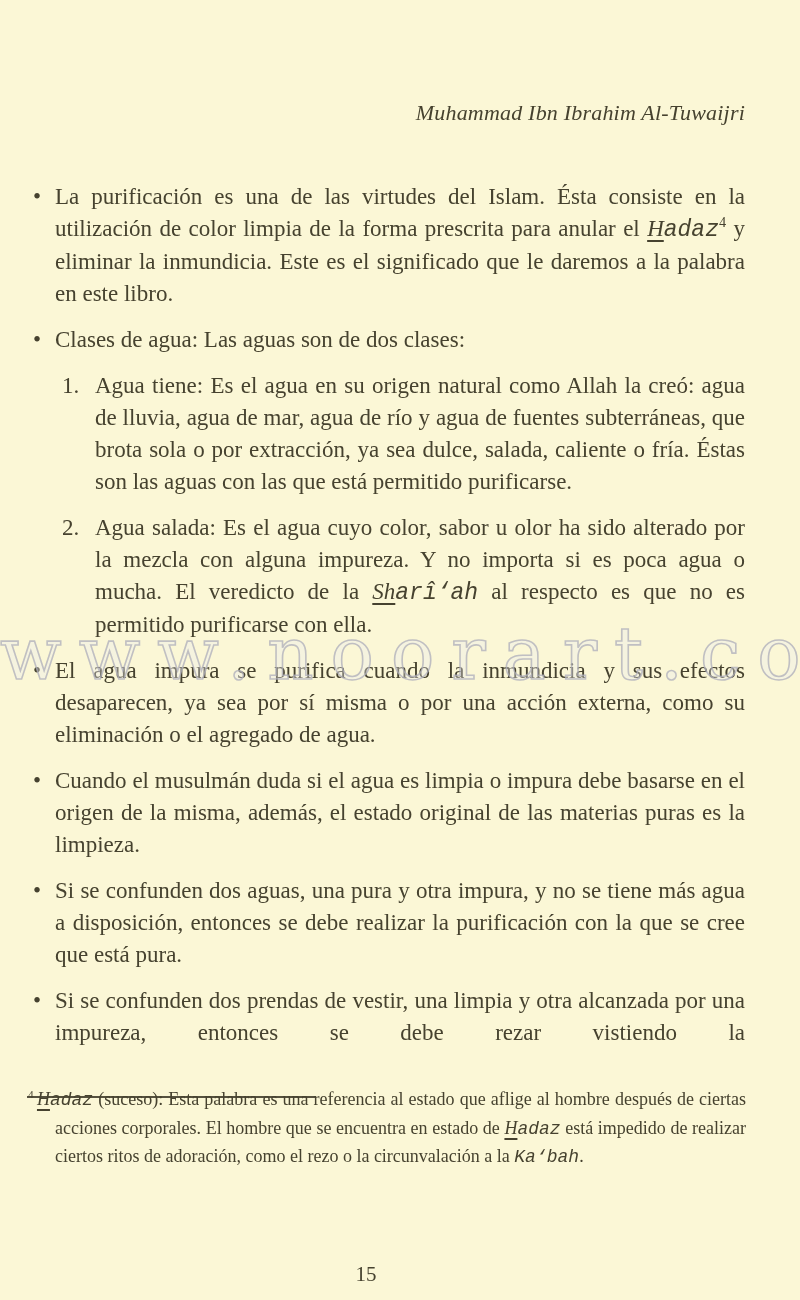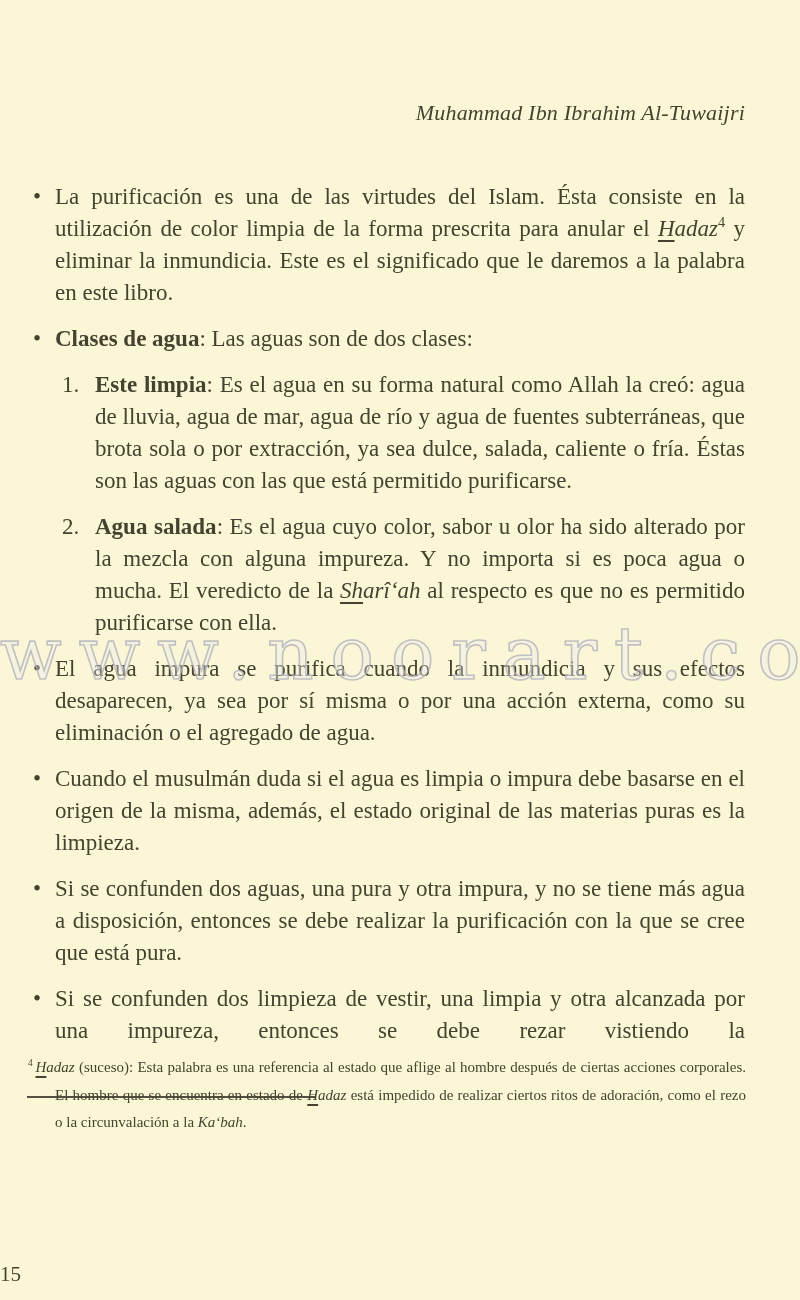--- a/index.html
+++ b/index.html
@@ -33,89 +33,89 @@
   .item .marker{flex:0 0 22px;}
   .item.numbered{margin-left:29px;}
   .item.numbered .marker{flex:0 0 33px;}
   .item .txt{
     flex:1 1 auto;
     text-align:justify;
     text-justify:inter-word;
   }
   .item.justify-last .txt{text-align-last:justify;}
 
-  .run.b{font-weight:bold;}
-  .run.i{font-style:italic;}
+  .run.b{font-weight:normal;}
+  .run.i{font-style:italic;font-family:Liberation Mono, monospace;}
   .run.iu{font-style:italic;text-decoration:underline;text-underline-offset:4px;text-decoration-thickness:1.5px;}
   .run.sup{vertical-align:super;font-size:0.62em;font-style:normal;line-height:0;}
 
   .watermark{
     position:absolute;top:622px;left:0;width:800px;height:64px;
     font-family:"DejaVu Serif",serif;
     font-size:72px;line-height:64px;
     letter-spacing:17px;text-align:center;white-space:nowrap;
     color:var(--wm-fill);
     -webkit-text-stroke:1.6px var(--wm-stroke);
     z-index:5;pointer-events:none;
   }
 
   .footnote-rule{
     position:absolute;top:1096px;left:27px;width:289px;
     border-top:2px solid #55513e;
   }
   .footnote{
-    position:absolute;top:1054px;left:28px;width:718px;
-    font-size:15px;line-height:27.5px;
+    position:absolute;top:1086px;left:28px;width:718px;
+    font-size:18px;line-height:27.5px;
     padding-left:27px;text-indent:-27px;
     text-align:justify;text-justify:inter-word;
   }
   .page-number{
     position:absolute;top:1262px;left:0;width:732px;
-    font-size:21px;
+    text-align:center;font-size:21px;
   }
 </style>
 </head>
 <body>
 
 <div class="page">
 
   <div class="author-header">Muhammad Ibn Ibrahim Al-Tuwaijri</div>
 
   <div class="content">
       <div class="item bullet">
         <span class="marker">•</span>
         <div class="txt"><span class="run ">La purificación es una de las virtudes del Islam. Ésta consiste en la utilización de color limpia de la forma prescrita para anular el </span><span class="run iu">H</span><span class="run i">adaz</span><span class="run sup">4</span><span class="run "> y eliminar la inmundicia. Este es el significado que le daremos a la palabra en este libro.</span></div>
       </div>
       <div class="item bullet">
         <span class="marker">•</span>
         <div class="txt"><span class="run b">Clases de agua</span><span class="run ">: Las aguas son de dos clases:</span></div>
       </div>
       <div class="item numbered">
         <span class="marker">1.</span>
-        <div class="txt"><span class="run b">Este limpia</span><span class="run ">: Es el agua en su forma natural como Allah la creó: agua de lluvia, agua de mar, agua de río y agua de fuentes subterráneas, que brota sola o por extracción, ya sea dulce, salada, caliente o fría. Éstas son las aguas con las que está permitido purificarse.</span></div>
+        <div class="txt"><span class="run b">Agua tiene</span><span class="run ">: Es el agua en su origen natural como Allah la creó: agua de lluvia, agua de mar, agua de río y agua de fuentes subterráneas, que brota sola o por extracción, ya sea dulce, salada, caliente o fría. Éstas son las aguas con las que está permitido purificarse.</span></div>
       </div>
       <div class="item numbered">
         <span class="marker">2.</span>
         <div class="txt"><span class="run b">Agua salada</span><span class="run ">: Es el agua cuyo color, sabor u olor ha sido alterado por la mezcla con alguna impureza. Y no importa si es poca agua o mucha. El veredicto de la </span><span class="run iu">Sh</span><span class="run i">arî‘ah</span><span class="run "> al respecto es que no es permitido purificarse con ella.</span></div>
       </div>
       <div class="item bullet">
         <span class="marker">•</span>
         <div class="txt"><span class="run ">El agua impura se purifica cuando la inmundicia y sus efectos desaparecen, ya sea por sí misma o por una acción externa, como su eliminación o el agregado de agua.</span></div>
       </div>
       <div class="item bullet">
         <span class="marker">•</span>
         <div class="txt"><span class="run ">Cuando el musulmán duda si el agua es limpia o impura debe basarse en el origen de la misma, además, el estado original de las materias puras es la limpieza.</span></div>
       </div>
       <div class="item bullet">
         <span class="marker">•</span>
         <div class="txt"><span class="run ">Si se confunden dos aguas, una pura y otra impura, y no se tiene más agua a disposición, entonces se debe realizar la purificación con la que se cree que está pura.</span></div>
       </div>
       <div class="item bullet justify-last">
         <span class="marker">•</span>
-        <div class="txt"><span class="run ">Si se confunden dos limpieza de vestir, una limpia y otra alcanzada por una impureza, entonces se debe rezar vistiendo la</span></div>
+        <div class="txt"><span class="run ">Si se confunden dos prendas de vestir, una limpia y otra alcanzada por una impureza, entonces se debe rezar vistiendo la</span></div>
       </div>
     </div>
 
   <div class="watermark">www.noorart.com</div>
 
   <div class="footnote-rule"></div>
 
   <div class="footnote"><span class="run sup">4 </span><span class="run iu">H</span><span class="run i">adaz</span><span class="run "> (suceso): Esta palabra es una referencia al estado que aflige al hombre después de ciertas acciones corporales. El hombre que se encuentra en estado de </span><span class="run iu">H</span><span class="run i">adaz</span><span class="run "> está impedido de realizar ciertos ritos de adoración, como el rezo o la circunvalación a la </span><span class="run i">Ka‘bah</span><span class="run ">.</span></div>
 
   <div class="page-number">15</div>

